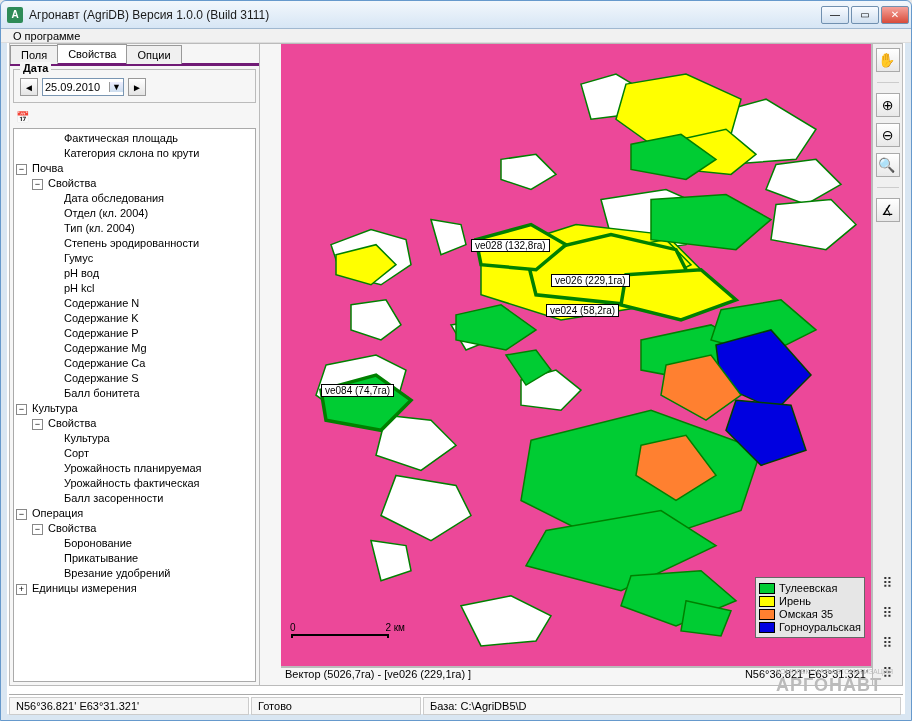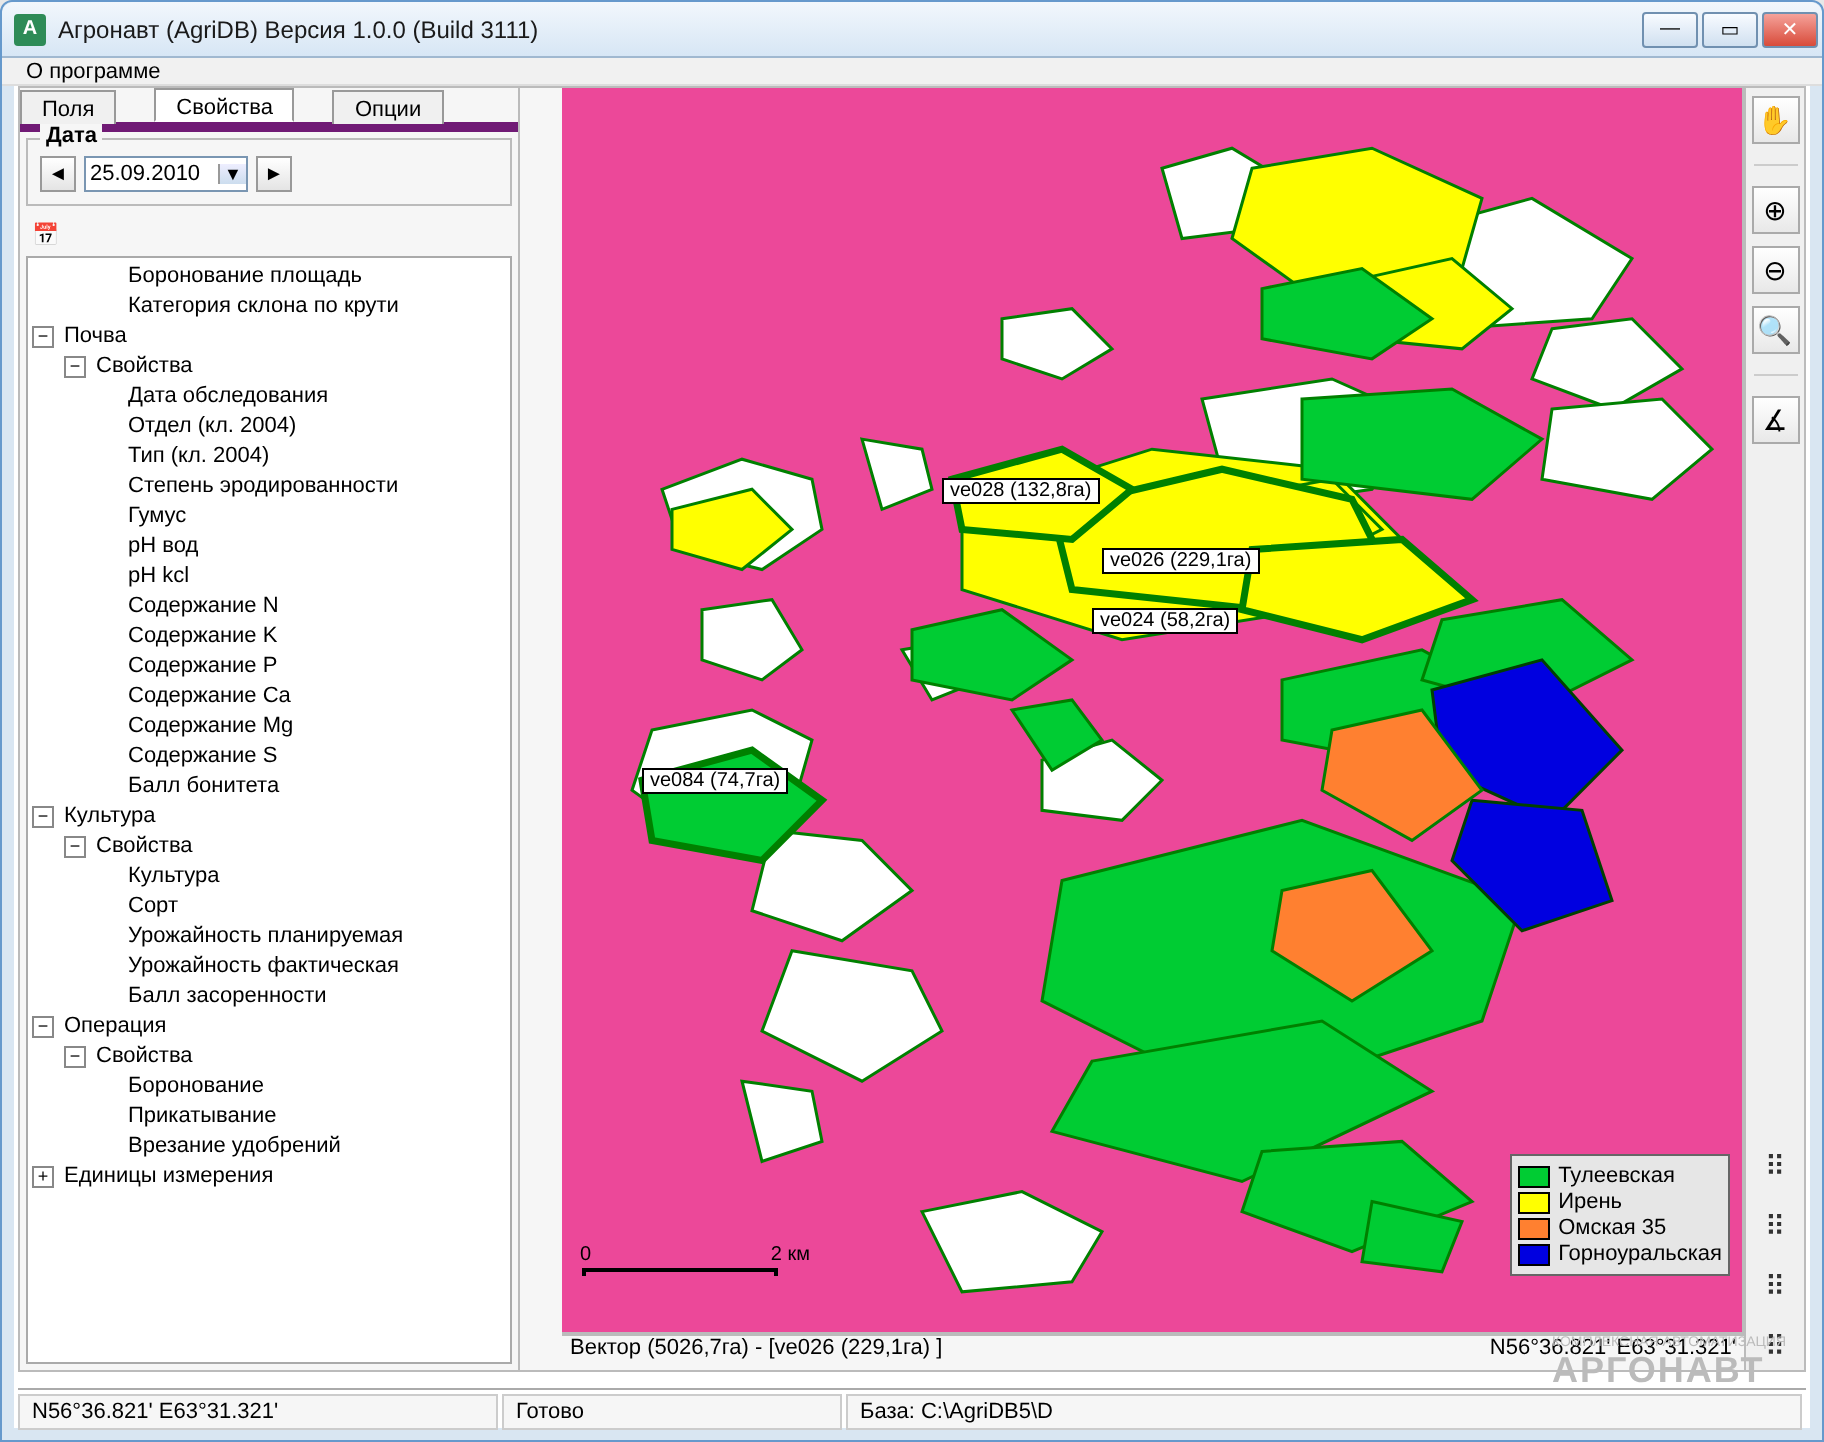--- a/index.html
+++ b/index.html
@@ -59,22 +59,21 @@
     overflow: hidden;
   }
   .side-panel {
     width: 250px;
     border-right: 1px solid #bbb;
     display: flex; flex-direction: column;
     background: #f6f6f6;
   }
   .tabs {
     display: flex; height: 22px;
-    border-bottom: 5px solid #701a75;
-    gap: 20px;
+    border-bottom: 3px solid #701a75;
   }
   .tab {
     padding: 3px 10px; border: 1px solid #999;
     border-bottom: none; margin-right: -1px;
     background: #f0f0f0; cursor: default;
     position: relative; top: 1px;
     font-size: 11px;
   }
   .tab.active { background: #fff; top: 0; border-bottom: 1px solid #fff; }
   .side-inner { flex: 1; display: flex; flex-direction: column; background:#f6f6f6; }
@@ -220,42 +219,42 @@
           </div>
         </div>
         <div class="icon-row">
           <span class="small-icon">📅</span>
         </div>
         <div class="tree-wrap">
           <div class="tree">
             <div class="tn child">
                 <div class="child">
                   <div class="child">
-              <div class="tn"><span class="noexp"></span><span class="lbl">Боронование площадь</span></div>
+              <div class="tn"><span class="noexp"></span><span class="lbl">Фактическая площадь</span></div>
               <div class="tn"><span class="noexp"></span><span class="lbl">Категория склона по крути</span></div>
             </div>
                 </div>
               </div>
             <div class="tn child">
               <div class="tn"><span class="expander">−</span><span class="lbl">Почва</span>
                 <div class="child">
                   <div class="tn"><span class="expander">−</span><span class="lbl">Свойства</span>
                     <div class="child">
                       <div class="tn"><span class="noexp"></span><span class="lbl">Дата обследования</span></div>
                       <div class="tn"><span class="noexp"></span><span class="lbl">Отдел (кл. 2004)</span></div>
                       <div class="tn"><span class="noexp"></span><span class="lbl">Тип (кл. 2004)</span></div>
                       <div class="tn"><span class="noexp"></span><span class="lbl">Степень эродированности</span></div>
                       <div class="tn"><span class="noexp"></span><span class="lbl">Гумус</span></div>
                       <div class="tn"><span class="noexp"></span><span class="lbl">pH вод</span></div>
                       <div class="tn"><span class="noexp"></span><span class="lbl">pH kcl</span></div>
                       <div class="tn"><span class="noexp"></span><span class="lbl">Содержание N</span></div>
                       <div class="tn"><span class="noexp"></span><span class="lbl">Содержание K</span></div>
                       <div class="tn"><span class="noexp"></span><span class="lbl">Содержание P</span></div>
+                      <div class="tn"><span class="noexp"></span><span class="lbl">Содержание Mg</span></div>
                       <div class="tn"><span class="noexp"></span><span class="lbl">Содержание Ca</span></div>
-                      <div class="tn"><span class="noexp"></span><span class="lbl">Содержание Mg</span></div>
                       <div class="tn"><span class="noexp"></span><span class="lbl">Содержание S</span></div>
                       <div class="tn"><span class="noexp"></span><span class="lbl">Балл бонитета</span></div>
                     </div>
                   </div>
                 </div>
               </div>
               <div class="tn"><span class="expander">−</span><span class="lbl">Культура</span>
                 <div class="child">
                   <div class="tn"><span class="expander">−</span><span class="lbl">Свойства</span>
                     <div class="child">

